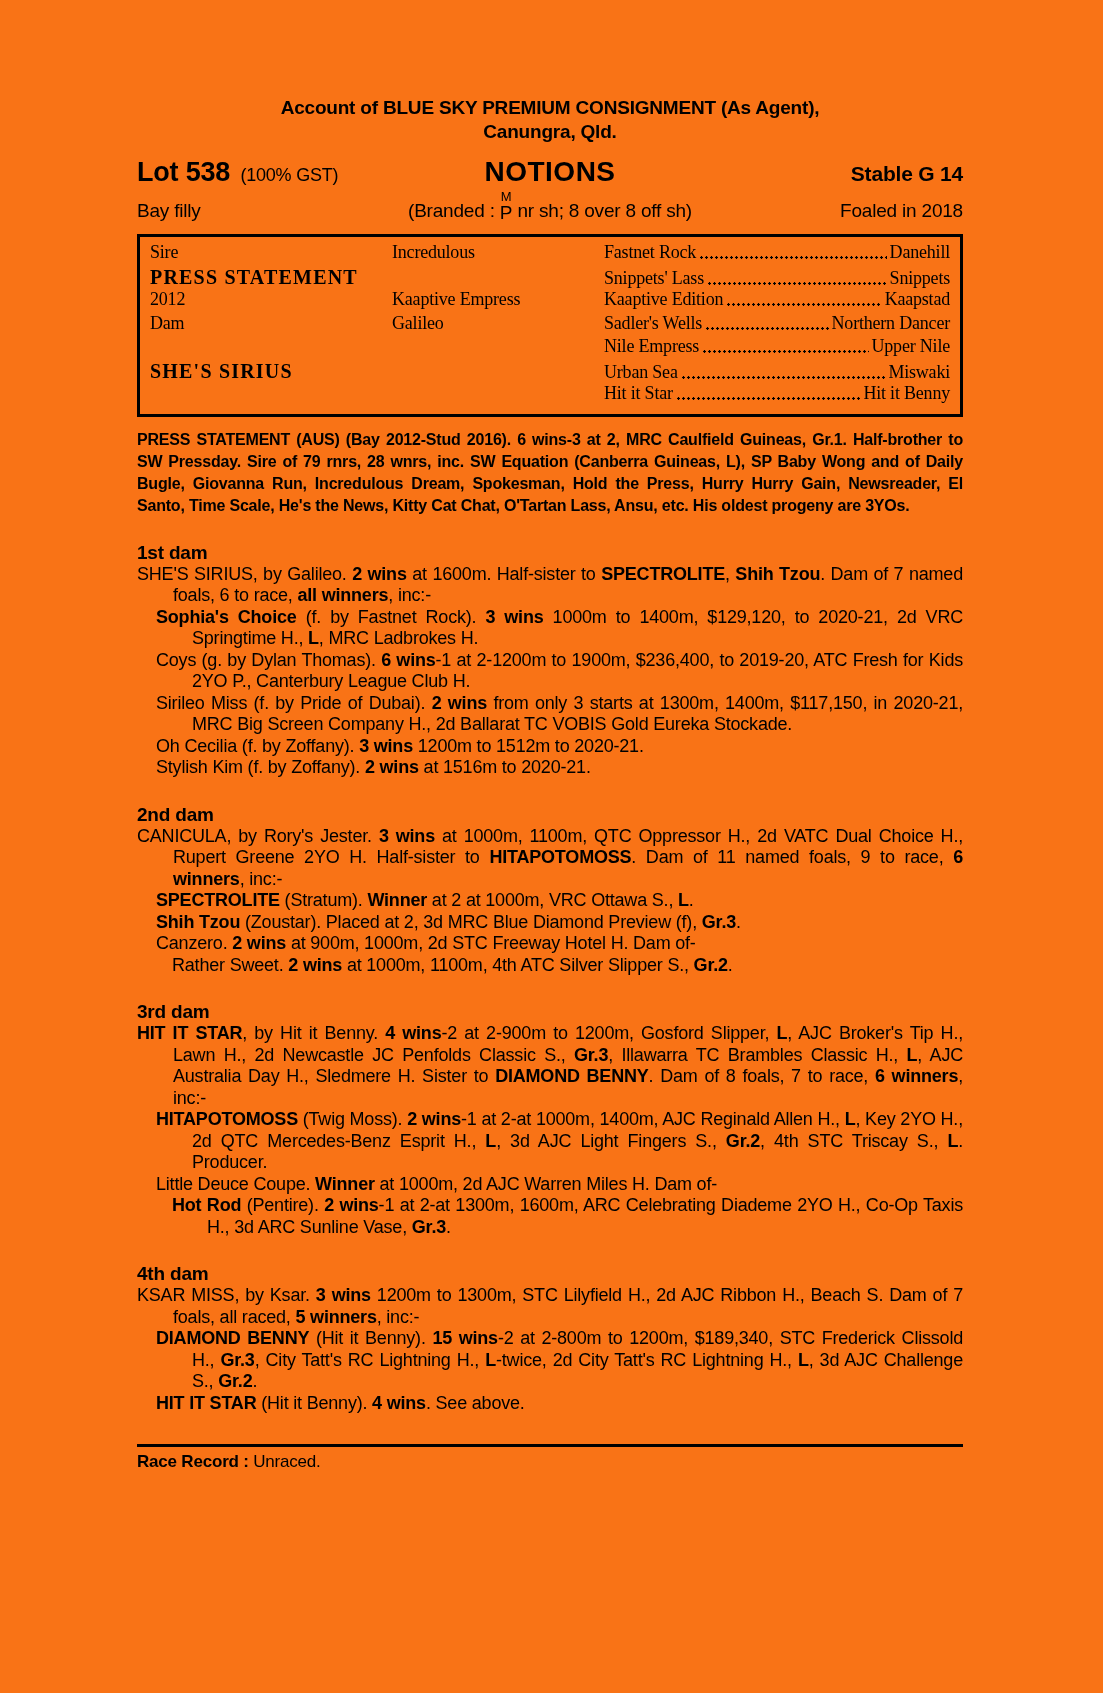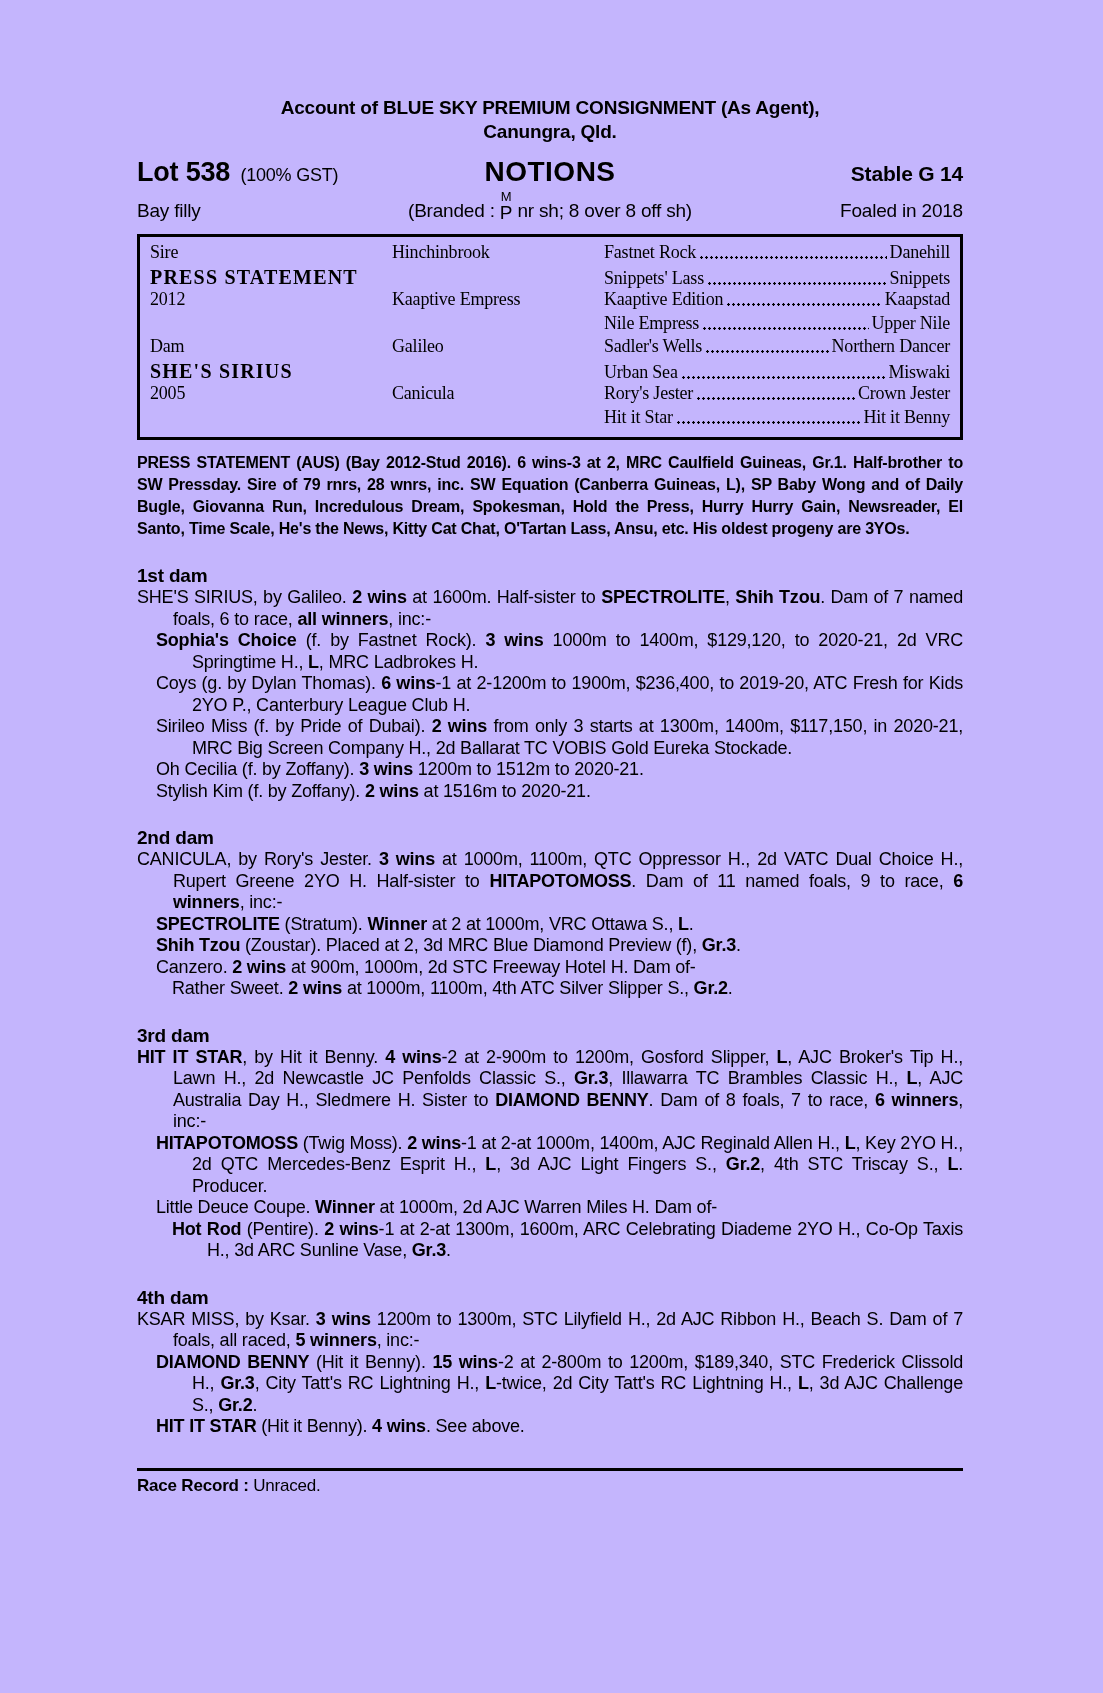--- a/index.html
+++ b/index.html
@@ -1,20 +1,20 @@
 <!DOCTYPE html>
 <html><head>
 <meta charset="utf-8">
 <style>
   html,body { margin:0; padding:0; background:#e8e8e8; }
   .page {
     position: relative;
     width: 1103px; height: 1693px;
     margin: 0 auto;
-    background: #c4b5fd;
+    background: #f97316;
     color: #000;
     font-family: "Liberation Sans", "DejaVu Sans", sans-serif;
     box-sizing: border-box;
     padding: 96px 140px 0 137px;
     overflow: hidden;
     letter-spacing: -0.2px;
   }
   .account { text-align: center; font-weight: bold; font-size: 19px; line-height: 24px; }
   .lot-row { display: grid; grid-template-columns: 1fr auto 1fr; align-items: baseline; margin-top: 12px; }
   .lot-left { white-space: nowrap; }
@@ -71,21 +71,21 @@
           <span class="brand-top">M</span>
           <span>P</span>
         </span><span> nr sh; 8 over 8 off sh)</span>
     </div>
     <div class="desc-right">Foaled in 2018</div>
   </div>
 
   <div class="ped">
     <div class="ped-row">
       <span class="ped-c1">Sire</span>
-      <span class="ped-c2">Hinchinbrook</span>
+      <span class="ped-c2">Incredulous</span>
       <span class="ped-c3">
           <span>Fastnet Rock</span>
           <span class="leader"></span>
           <span>Danehill</span>
         </span>
     </div>
     <div class="ped-row">
       <span class="ped-c1 ped-name">PRESS STATEMENT</span>
       <span class="ped-c2"></span>
       <span class="ped-c3">
@@ -97,53 +97,44 @@
     <div class="ped-row">
       <span class="ped-c1">2012</span>
       <span class="ped-c2">Kaaptive Empress</span>
       <span class="ped-c3">
           <span>Kaaptive Edition</span>
           <span class="leader"></span>
           <span>Kaapstad</span>
         </span>
     </div>
     <div class="ped-row">
+      <span class="ped-c1">Dam</span>
+      <span class="ped-c2">Galileo</span>
+      <span class="ped-c3">
+          <span>Sadler's Wells</span>
+          <span class="leader"></span>
+          <span>Northern Dancer</span>
+        </span>
+    </div>
+    <div class="ped-row">
       <span class="ped-c1"></span>
       <span class="ped-c2"></span>
       <span class="ped-c3">
           <span>Nile Empress</span>
           <span class="leader"></span>
           <span>Upper Nile</span>
         </span>
     </div>
     <div class="ped-row">
-      <span class="ped-c1">Dam</span>
-      <span class="ped-c2">Galileo</span>
-      <span class="ped-c3">
-          <span>Sadler's Wells</span>
-          <span class="leader"></span>
-          <span>Northern Dancer</span>
-        </span>
-    </div>
-    <div class="ped-row">
       <span class="ped-c1 ped-name">SHE'S SIRIUS</span>
       <span class="ped-c2"></span>
       <span class="ped-c3">
           <span>Urban Sea</span>
           <span class="leader"></span>
           <span>Miswaki</span>
-        </span>
-    </div>
-    <div class="ped-row">
-      <span class="ped-c1">2005</span>
-      <span class="ped-c2">Canicula</span>
-      <span class="ped-c3">
-          <span>Rory's Jester</span>
-          <span class="leader"></span>
-          <span>Crown Jester</span>
         </span>
     </div>
     <div class="ped-row">
       <span class="ped-c1"></span>
       <span class="ped-c2"></span>
       <span class="ped-c3">
           <span>Hit it Star</span>
           <span class="leader"></span>
           <span>Hit it Benny</span>
         </span>

